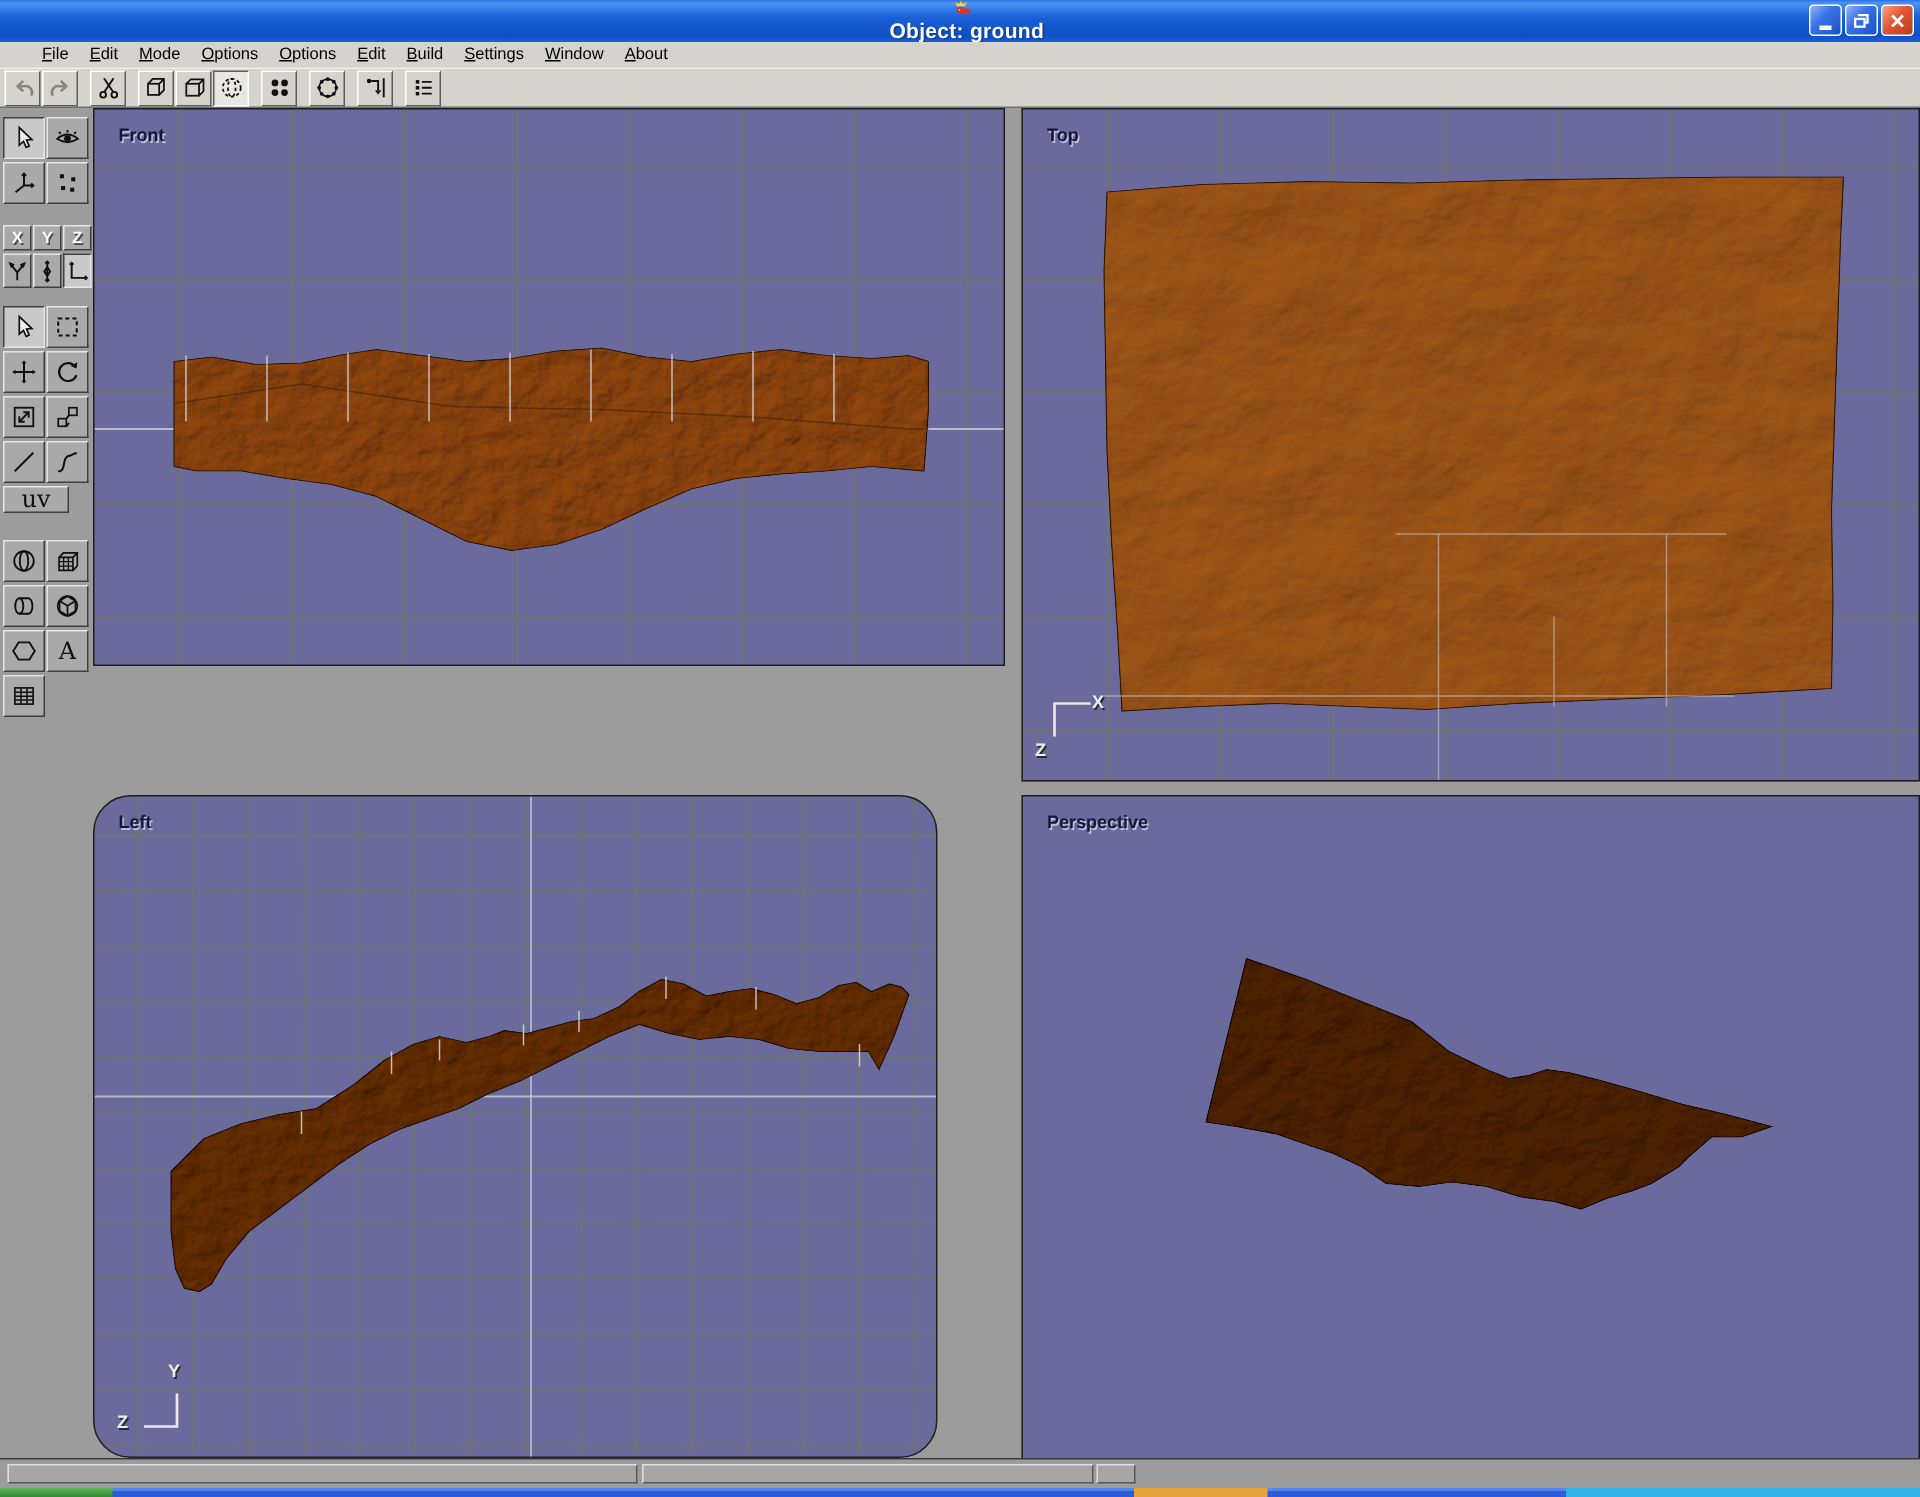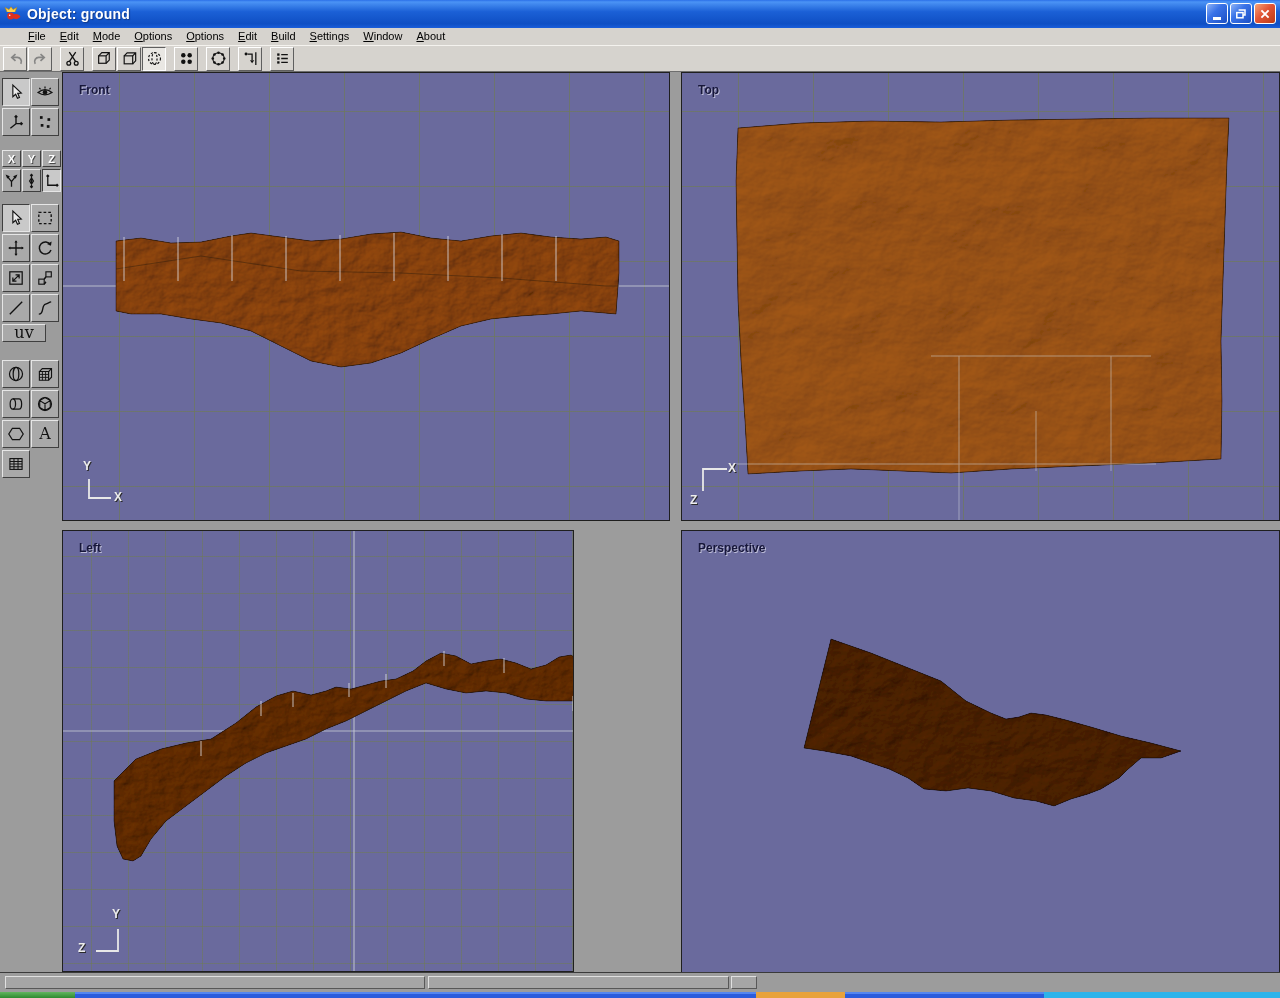--- a/index.html
+++ b/index.html
@@ -5,21 +5,21 @@
   html,body{margin:0;padding:0;}
   body{
     width:1280px;height:998px;position:relative;overflow:hidden;
     background:#9c9c9c;font-family:"Liberation Sans",sans-serif;
     -webkit-font-smoothing:antialiased;
   }
   
   .titlebar{
     position:absolute;left:0;top:0;right:0;height:28px;
     background:linear-gradient(180deg,#2b70e8 0%,#4b93f5 7%,#1b60d6 42%,#0f4fc4 85%,#1a5edb 100%);
-    display:flex;align-items:center;padding-left:4px;
+    display:flex;align-items:center;padding-left:4px;flex-direction:column;
   }
   .title-text{color:#fff;font-weight:bold;font-size:14px;margin-left:5px;
     text-shadow:1px 1px 1px #123a8a;letter-spacing:.2px;}
   .win-buttons{position:absolute;right:4px;top:3px;display:flex;gap:2px;}
   .wb{width:22px;height:21px;border:1px solid #fff;border-radius:3px;
     display:flex;align-items:center;justify-content:center;box-sizing:border-box;}
   .wb-blue{background:linear-gradient(135deg,#8fb4f7 0%,#3a73e8 40%,#1c50c4 100%);}
   .wb-red{background:linear-gradient(135deg,#f7a477 0%,#e25536 45%,#bb3a16 100%);}
   .wb .minbar{width:8px;height:3px;background:#fff;margin-top:9px;}
   
@@ -470,21 +470,21 @@
       <feTurbulence type="fractalNoise" baseFrequency="0.04 0.05" numOctaves="4" seed="19" result="n"></feTurbulence>
       <feDiffuseLighting in="n" lighting-color="#dba055" surfaceScale="2.6" result="l">
         <feDistantLight azimuth="230" elevation="44"></feDistantLight>
       </feDiffuseLighting>
       <feComposite in="l" in2="SourceGraphic" operator="arithmetic" k1="1.25" k2="0" k3="0" k4="0" result="m"></feComposite>
       <feComposite in="m" in2="SourceAlpha" operator="in"></feComposite>
     </filter>
   </defs>
 </svg>
 
-<div class="viewport vp-grid-75" style="left:62px;top:72px;width:608px;height:449px;">
+<div class="viewport vp-grid-75" style="left:62px;top:72px;width:608px;height:372px;">
   <div class="vp-label">Front</div>
   <svg class="vp-svg" width="608" height="449" viewBox="0 0 608 449">
     <line x1="0" y1="213" x2="608" y2="213" stroke="#c6cbd4" stroke-width="1.2" opacity=".85"></line>
     <path fill="#8a5a28" stroke="#2f1d0c" stroke-width=".8" filter="url(#terrFront)" d="M53 168 L78 165 L108 170 L138 169 L168 163 L188 160 L218 164 L248 168 L278 166 L308 161 L338 159 L368 165 L398 168 L428 163 L458 160 L488 164 L518 166 L543 164 L556 168 L556 200 L553 241 L518 238 L488 241 L458 243 L428 246 L398 253 L368 266 L338 280 L308 290 L278 294 L248 288 L218 273 L188 258 L158 250 L128 246 L98 241 L68 241 L53 238 Z"></path>
     <path d="M53 196 L138 183 L238 198 L338 200 L438 205 L543 213 L556 213" fill="none" stroke="#2a1a0a" stroke-width="1" opacity=".45"></path>
     <g stroke="#dddde4" stroke-width="1" opacity=".8">
       <line x1="61" y1="164" x2="61" y2="208"></line>
         <line x1="115" y1="164" x2="115" y2="208"></line>
       <line x1="169" y1="162" x2="169" y2="208"></line>
         <line x1="223" y1="163" x2="223" y2="208"></line>
@@ -514,21 +514,21 @@
       <line x1="429" y1="283" x2="429" y2="398"></line>
     </g>
     <g stroke="#e8e8e8" stroke-width="1.8" fill="none">
       <polyline points="21,418 21,396 45,396"></polyline>
     </g>
   </svg>
   <div class="axis-label" style="left:46px;top:388px;">X</div>
   <div class="axis-label" style="left:8px;top:420px;">Z</div>
 </div>
 
-<div class="viewport vp-grid-37" style="left:62px;top:530px;width:512px;height:442px;">
+<div class="viewport vp-grid-37" style="left:62px;top:530px;width:563px;height:442px;border-radius:25px;">
   <div class="vp-label">Left</div>
   <svg class="vp-svg" width="608" height="442" viewBox="0 0 608 442">
     <line x1="0" y1="200" x2="608" y2="200" stroke="#c6cbd4" stroke-width="1.2" opacity=".8"></line>
     <line x1="291" y1="0" x2="291" y2="442" stroke="#c6cbd4" stroke-width="1.2" opacity=".8"></line>
     <path fill="#6a451e" stroke="#241505" stroke-width=".8" filter="url(#terrLeft)" d="M51 250 L73 228 L98 218 L123 212 L148 208 L173 192 L193 176 L213 165 L230 160 L248 164 L263 160 L273 156 L288 158 L303 154 L318 150 L333 148 L350 140 L363 130 L378 122 L393 125 L408 133 L423 130 L438 128 L453 132 L468 138 L483 134 L496 126 L508 124 L518 130 L530 125 L538 127 L543 132 L533 160 L523 182 L516 170 L503 170 L483 170 L463 168 L443 162 L423 160 L403 162 L383 158 L363 152 L343 160 L323 170 L303 180 L283 190 L263 198 L243 208 L223 215 L203 222 L183 232 L163 245 L143 260 L123 275 L103 290 L88 308 L78 325 L70 330 L60 328 L54 315 L51 290 Z"></path>
     <g stroke="#e2e2e8" stroke-width="1" opacity=".8">
       <line x1="138" y1="210" x2="138" y2="225"></line>
         <line x1="198" y1="170" x2="198" y2="185"></line>
       <line x1="230" y1="162" x2="230" y2="176"></line>
         <line x1="286" y1="152" x2="286" y2="166"></line>

